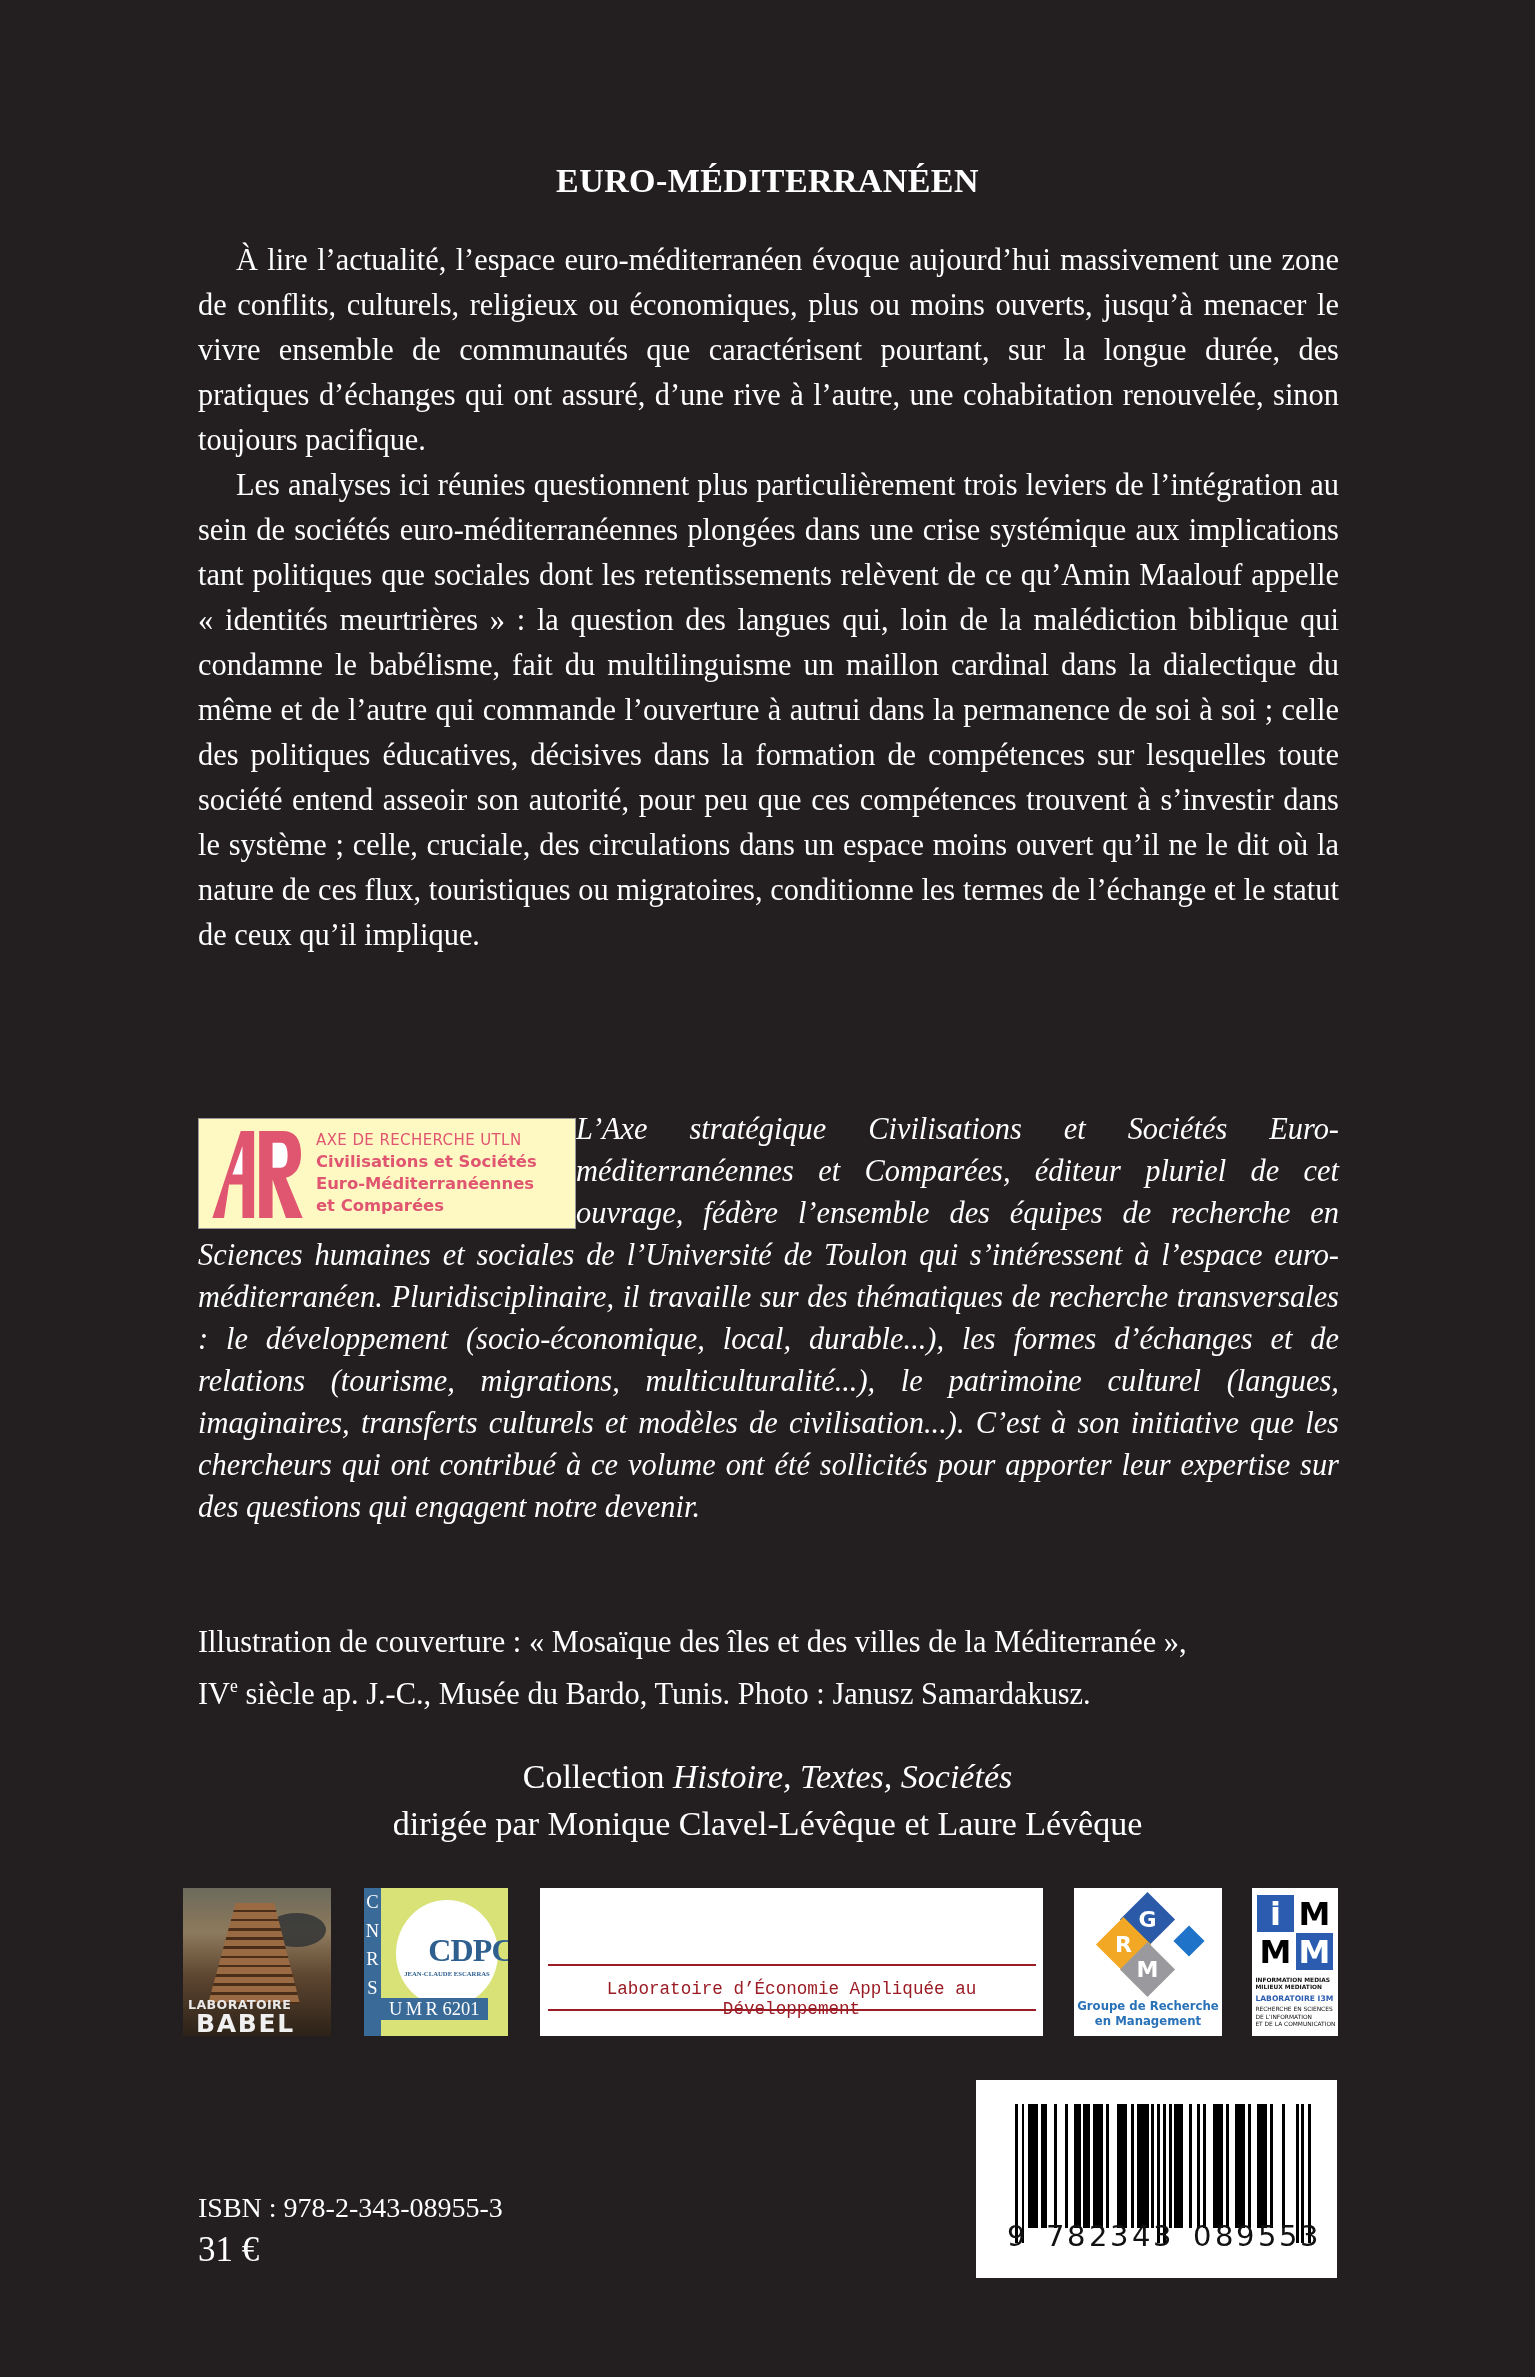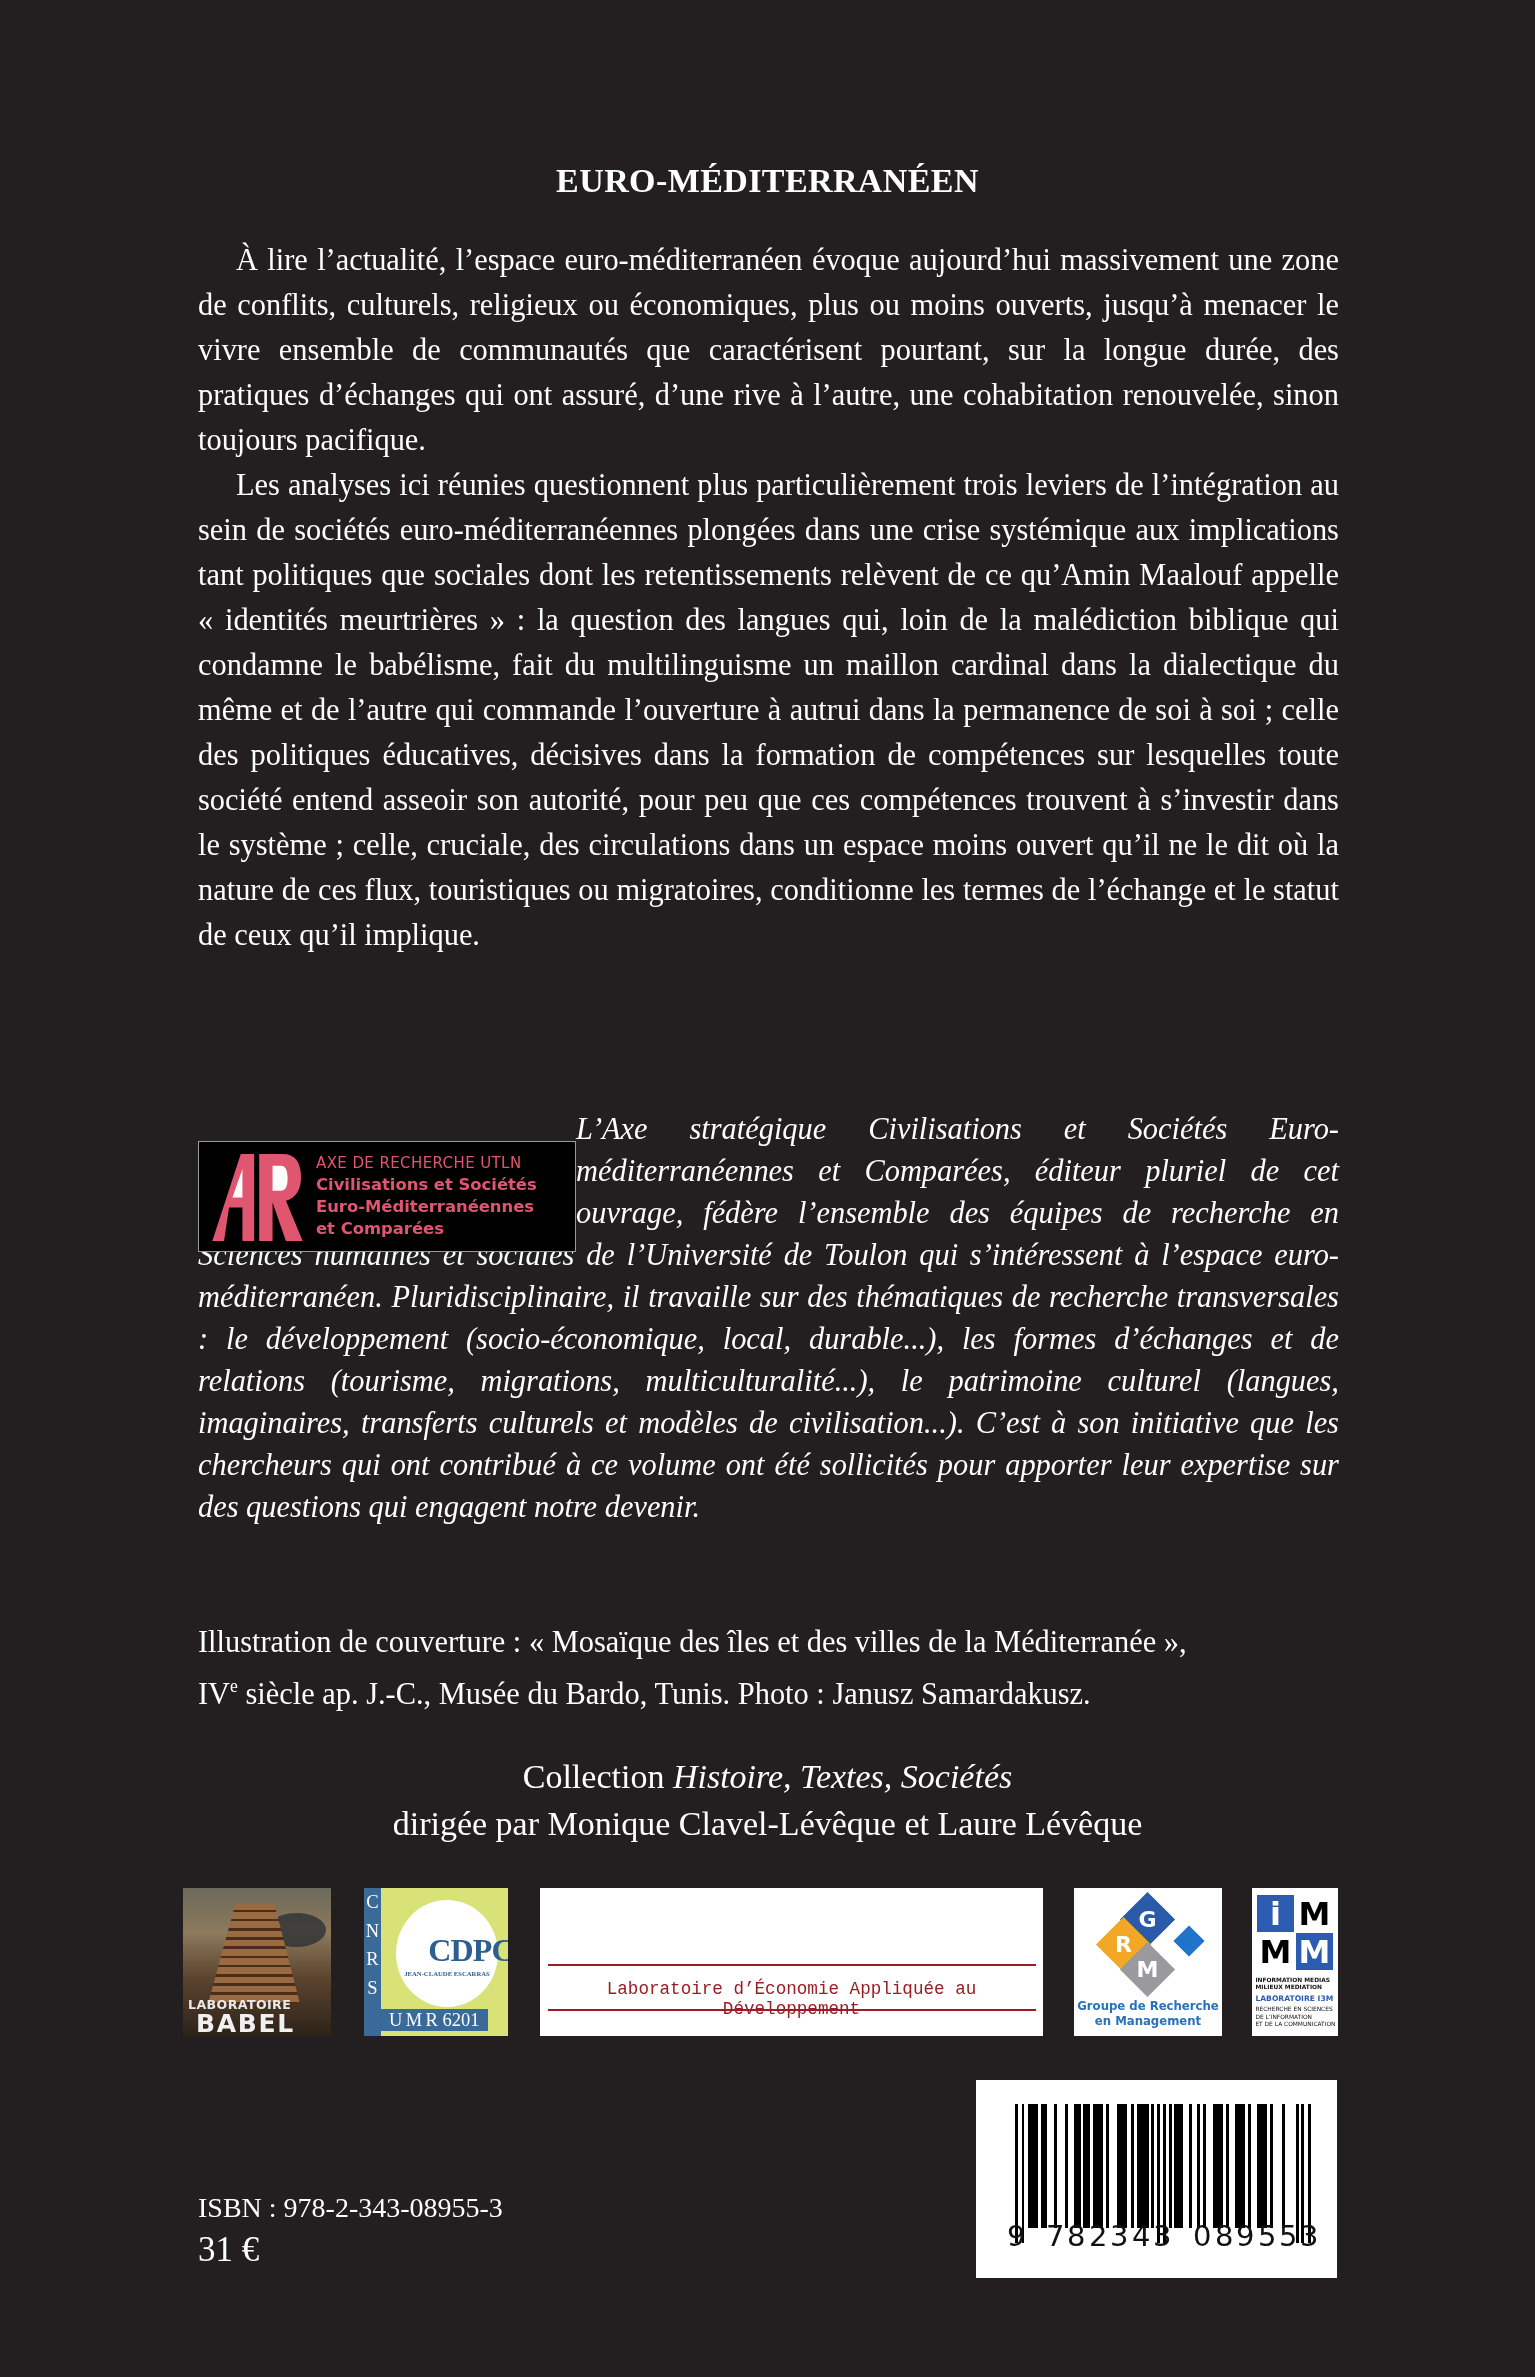--- a/index.html
+++ b/index.html
@@ -13,21 +13,21 @@
   }
   .body-text {
     position:absolute; left:198px; width:1141px;
     font-size:32px; line-height:45px; text-align:justify; text-align-last:left;
     transform:scaleX(0.95); transform-origin:left top;
   }
   .body-text p { margin:0; text-indent:40px; }
   #intro { top:237px; width:1201px; }
   .axe-logo {
     position:absolute; left:198px; top:1118px; width:376px; height:109px;
-    background:#000000; border:0.8px solid #999;margin-top:23px;
+    background:#fef9c3; border:0.8px solid #999;
   }
   .axe-logo .mark { position:absolute; left:13.4px; top:11.7px; width:91px; height:87px; }
   .axe-logo .lines { position:absolute; left:117px; top:10px; color:#e05570;
     font-family:"DejaVu Sans","Liberation Sans",sans-serif; font-size:16.4px; line-height:22px; }
   .axe-logo .lines .l0 { font-weight:normal; font-size:15px; letter-spacing:0.4px; }
   .axe-logo .lines .lb { font-weight:bold; }
   .axe-text {
     position:absolute; left:198px; top:1107px; width:1201px;
     font-style:italic; font-size:32px; line-height:42px; text-align:justify; text-align-last:left;
     transform:scaleX(0.95); transform-origin:left top;
@@ -48,21 +48,21 @@
     background:repeating-linear-gradient(180deg,#9a6a42 0 6.7px,#4a2e1a 6.7px 9.2px);
     clip-path:polygon(30% 0,72% 0,100% 100%,0 100%); }
   .logo-babel .cloud { position:absolute; right:5px; top:25px; width:59px; height:34px; background:#2d3134; border-radius:50%; opacity:0.8; }
   .logo-babel .lab { position:absolute; left:5px; top:109px; font-family:"DejaVu Sans",sans-serif;
     font-weight:bold; font-size:12.6px; color:#e9e9e9; letter-spacing:0.4px; }
   .logo-babel .babel { position:absolute; left:5px; top:121px; font-family:"DejaVu Sans",sans-serif;
     font-weight:bold; font-size:25px; color:#f0f0f0; letter-spacing:1.7px;margin-left:8px; }
   .logo-cdpc { left:364px; width:144px; background:#d9e277; }
   .logo-cdpc .side { position:absolute; left:0; top:0; width:17px; height:148px; background:#3a6a97; }
   .logo-cdpc .side span { display:block; text-align:center; color:#fff; font-size:18.5px; line-height:28.5px; font-family:"Liberation Serif",serif; }
-  .logo-cdpc .bottom { position:absolute; left:0; bottom:5px; width:124px; height:22px; background:#3a6a97;
+  .logo-cdpc .bottom { position:absolute; left:0; bottom:16px; width:124px; height:22px; background:#3a6a97;
     color:#fff; font-size:18.5px; line-height:22px;text-align:center; }
   .logo-cdpc .bottom .umr { position:absolute; left:25px; letter-spacing:3.4px; }
   .logo-cdpc .bottom .num { position:absolute; right:8.4px; }
   .logo-cdpc .circle { position:absolute; left:32px; top:11.7px; width:102px; height:107px; border-radius:50%; background:#fff; }
   .logo-cdpc .cdpc { position:absolute; left:32px; top:44px; width:102px; text-align:center; color:#2e5f8e; font-size:32px; font-weight:bold; letter-spacing:-0.8px;padding-left:24px; }
   .logo-cdpc .jce { position:absolute; left:32px; top:82px; width:102px; text-align:center; color:#2e5f8e; font-size:6.7px; font-weight:bold; }
   .logo-lead { left:540px; width:503px; background:#ffffff; color:#9b1c24; }
   .logo-lead .word { position:absolute; left:0; top:40px; width:503px; text-align:center;
     font-family:"DejaVu Sans",sans-serif; font-size:30px; letter-spacing:11.7px; }
   .logo-lead .rule { position:absolute; left:8.4px; width:488px; height:1.7px; background:#9b1c24; }

